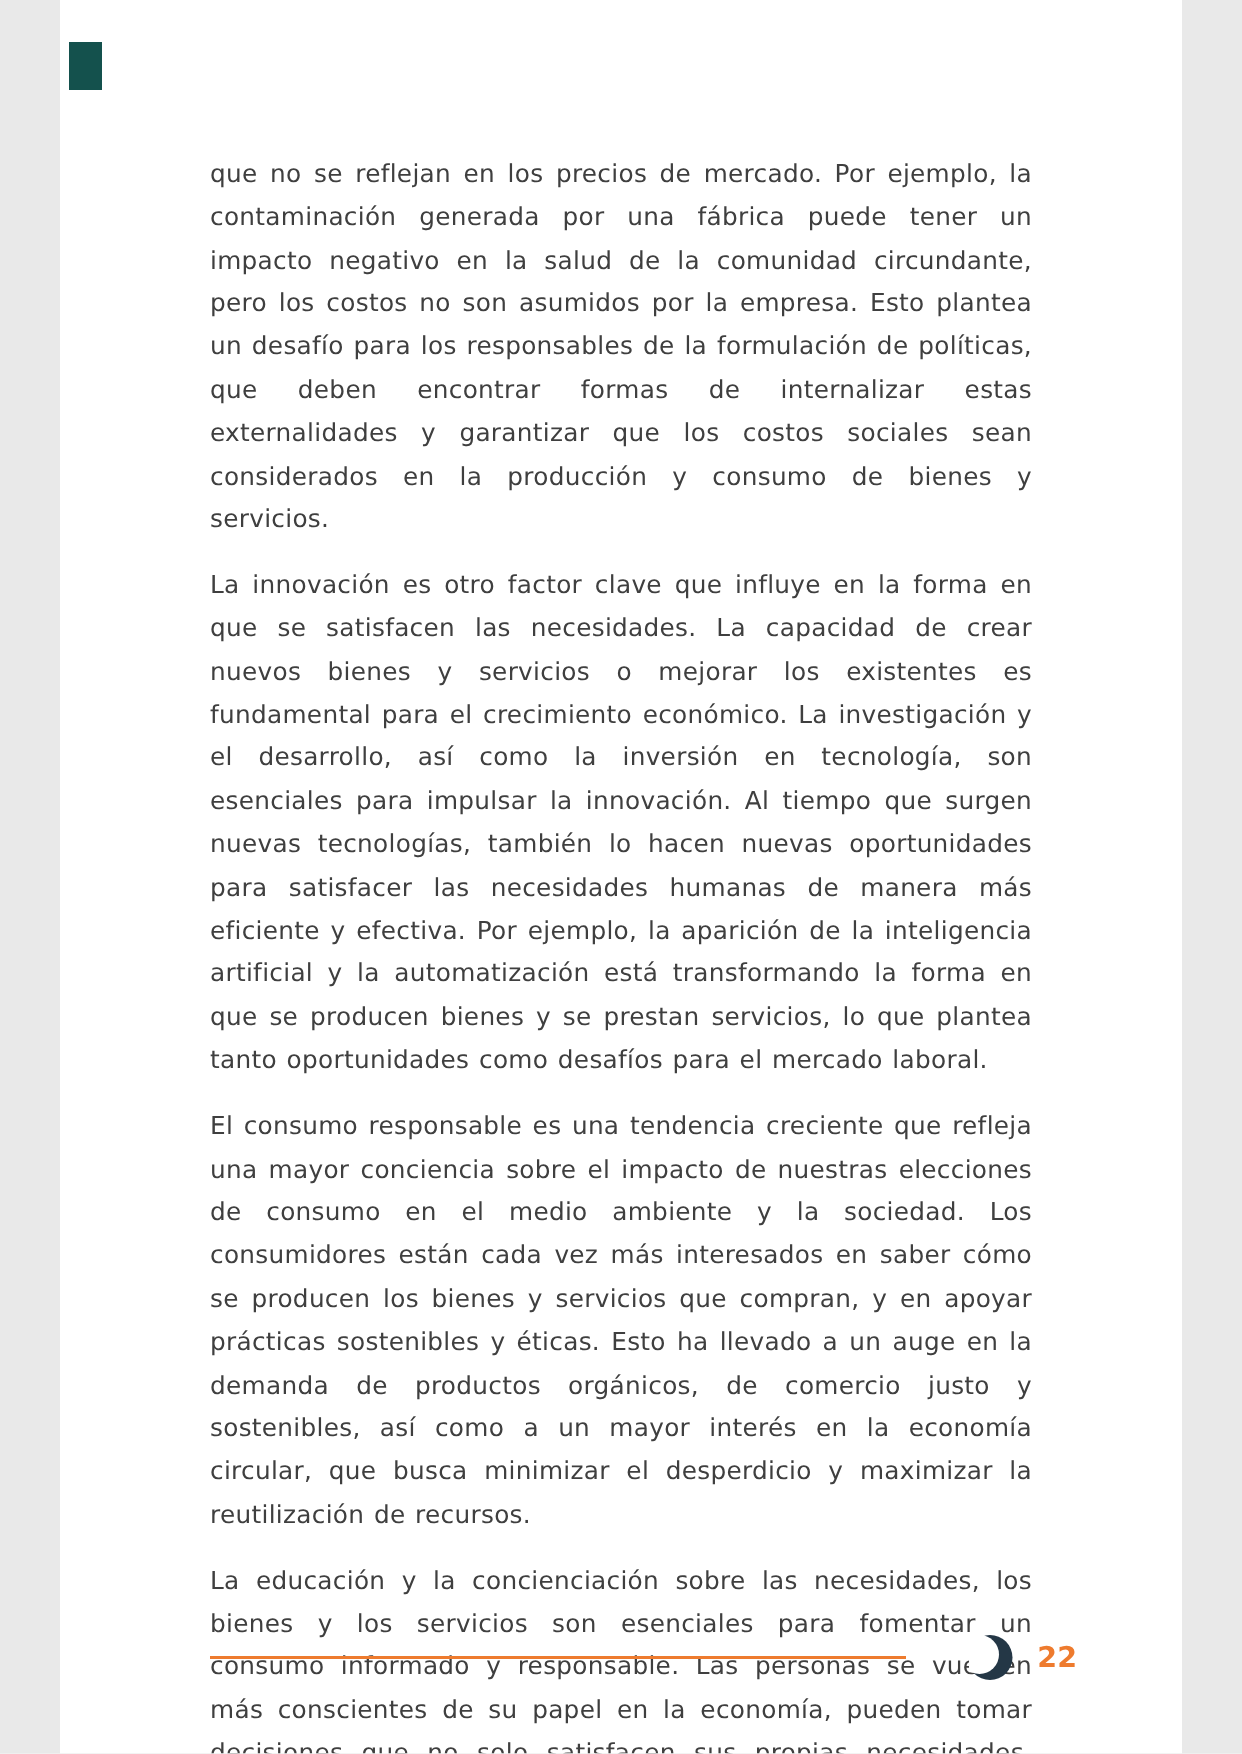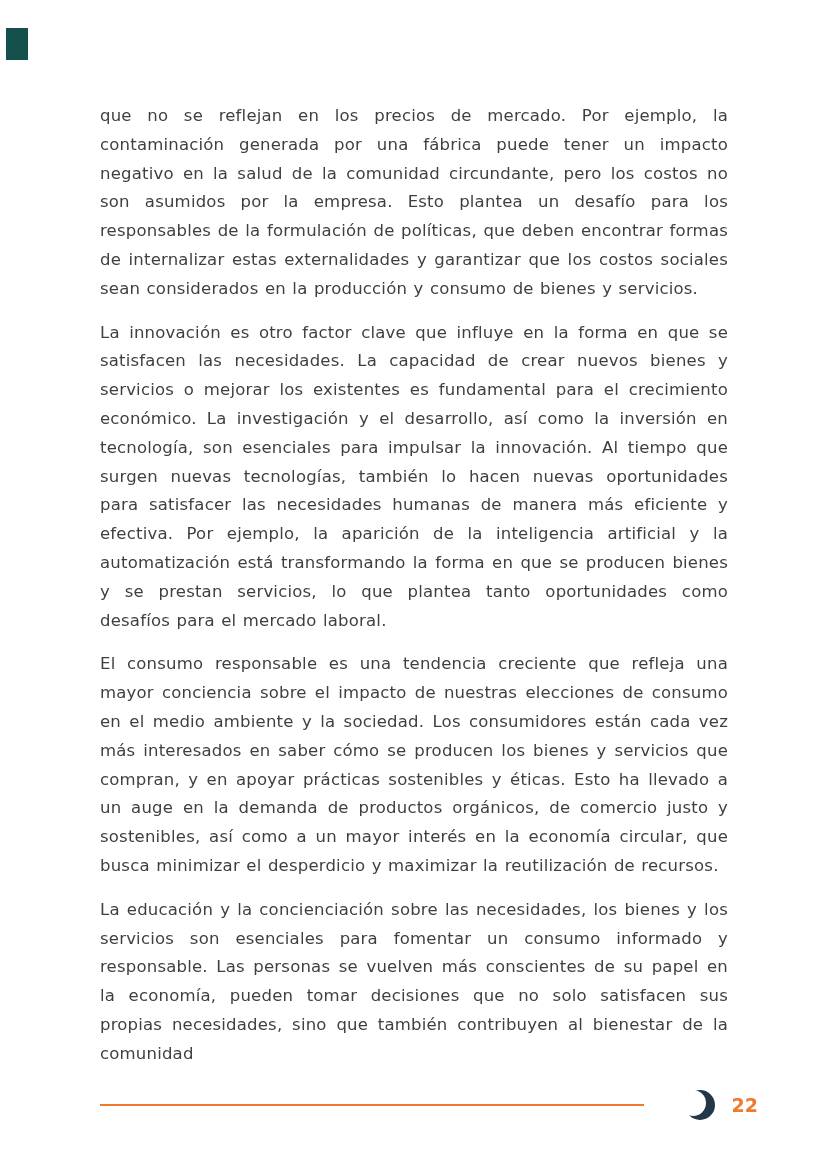--- a/index.html
+++ b/index.html
@@ -1,21 +1,21 @@
 <!DOCTYPE html>
 <html><head>
 <meta charset="utf-8">
 <style>
   * { margin: 0; padding: 0; box-sizing: border-box; }
   html, body { background: #e9e9e9; }
   body { font-family: "DejaVu Sans", "Liberation Sans", sans-serif; }
 
   .page {
     position: relative;
-    width: 828px;
+    width: 748px;
     height: 1169px;
     margin: 0 auto;
     background: #ffffff;
     overflow: hidden;
   }
 
   .corner-mark {
     position: absolute;
     left: 6px;
     top: 28px;

